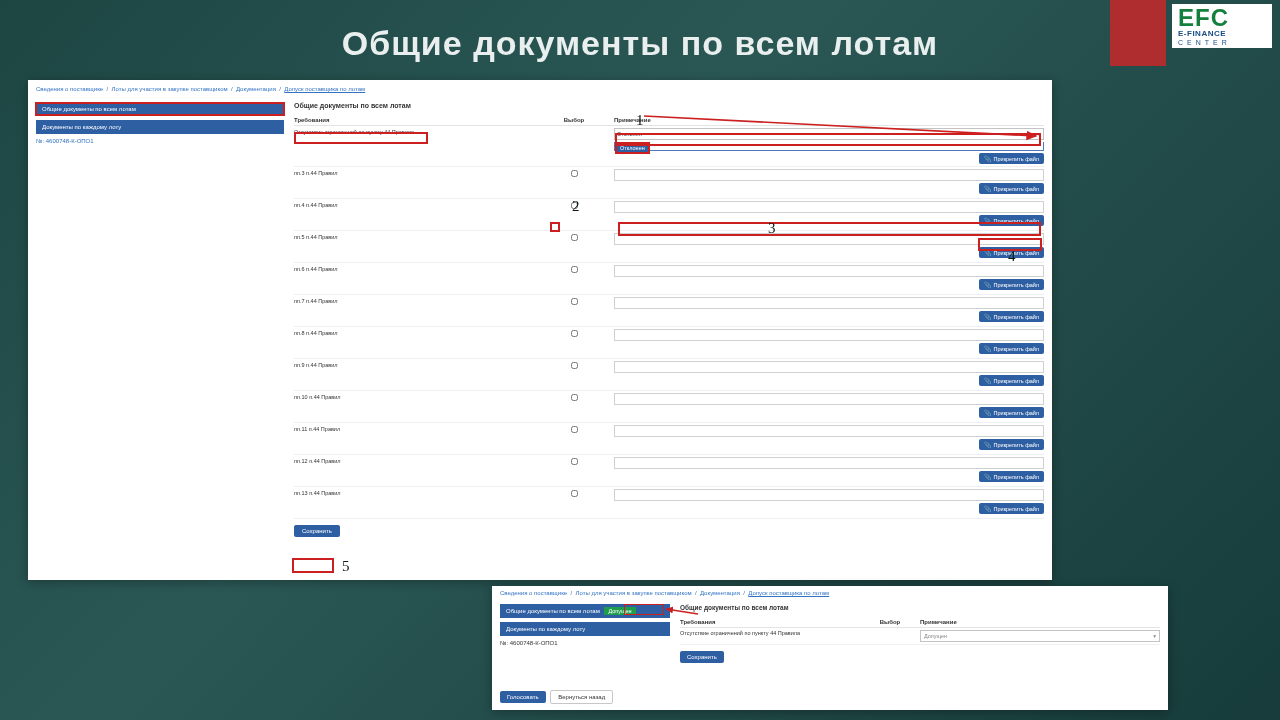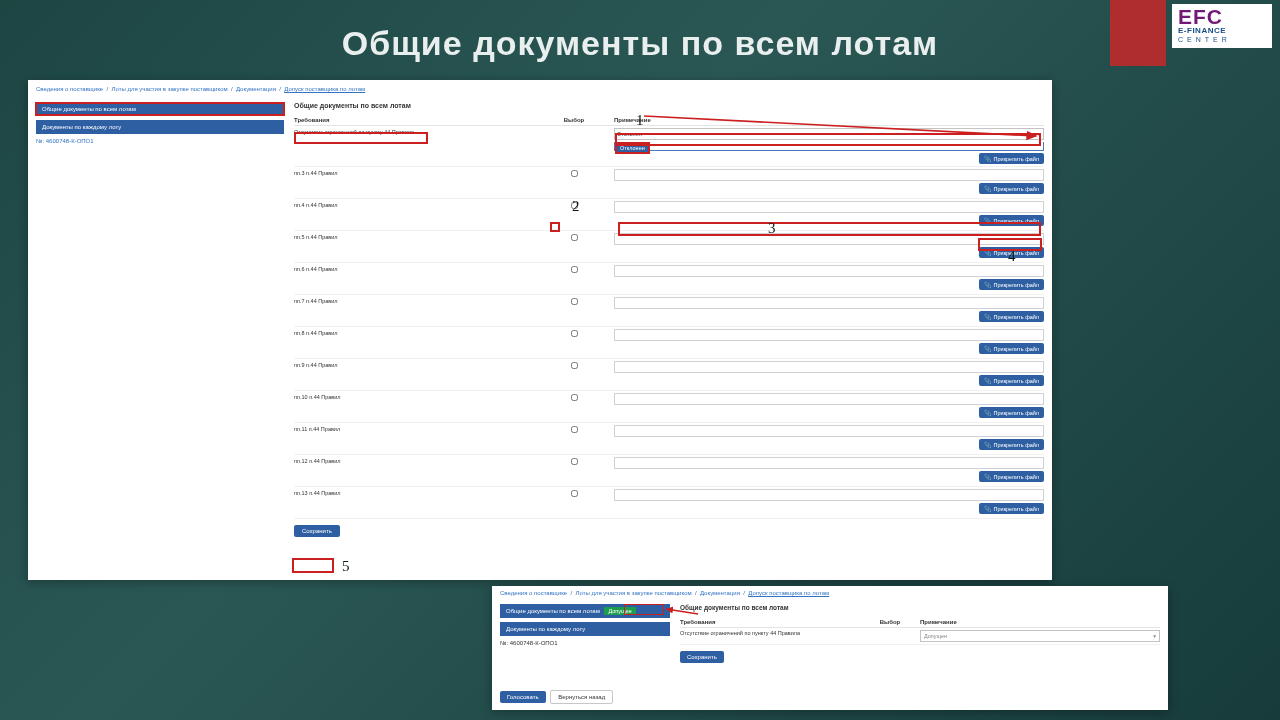--- a/index.html
+++ b/index.html
@@ -1,21 +1,21 @@
 <!DOCTYPE html>
 <html><head>
 <meta charset="utf-8">
 <style>
   * { box-sizing: border-box; margin: 0; padding: 0; }
   html, body { width: 1280px; height: 720px; font-family: Arial, sans-serif; overflow: hidden; }
   body { background: linear-gradient(135deg, #1d4643 0%, #2a5754 40%, #163b3a 100%); position: relative; }
 
   .red-accent { position: absolute; top: 0; right: 114px; width: 56px; height: 66px; background: #b02d2f; z-index: 5; }
   .efc-logo { position: absolute; top: 4px; right: 8px; width: 100px; height: 44px; background: #fff; z-index: 6; padding: 2px 6px; }
-  .efc-logo .big { font-size: 21px; font-weight: bold; color: #701a75; line-height: 1; letter-spacing: 1px; }
+  .efc-logo .big { font-size: 24px; font-weight: bold; color: #15803d; line-height: 1; letter-spacing: 1px; }
   .efc-logo .mid { font-size: 8px; font-weight: bold; color: #174d86; line-height: 1.1; letter-spacing: 0.5px; }
   .efc-logo .sm { font-size: 7px; color: #174d86; letter-spacing: 4px; line-height: 1; }
 
   .slide-title { position: absolute; top: 24px; left: 0; right: 0; text-align: center; color: #e9eeee; font-size: 34px; font-weight: bold; letter-spacing: 1px; }
 
   .panel { position: absolute; background: #fff; box-shadow: 0 2px 10px rgba(0,0,0,.3); font-size: 6px; color: #333; }
 
   
   .panel.main { top: 80px; left: 28px; width: 1024px; height: 500px; padding: 6px 8px 12px 8px; }
   .breadcrumb { font-size: 6px; color: #3273c3; }

